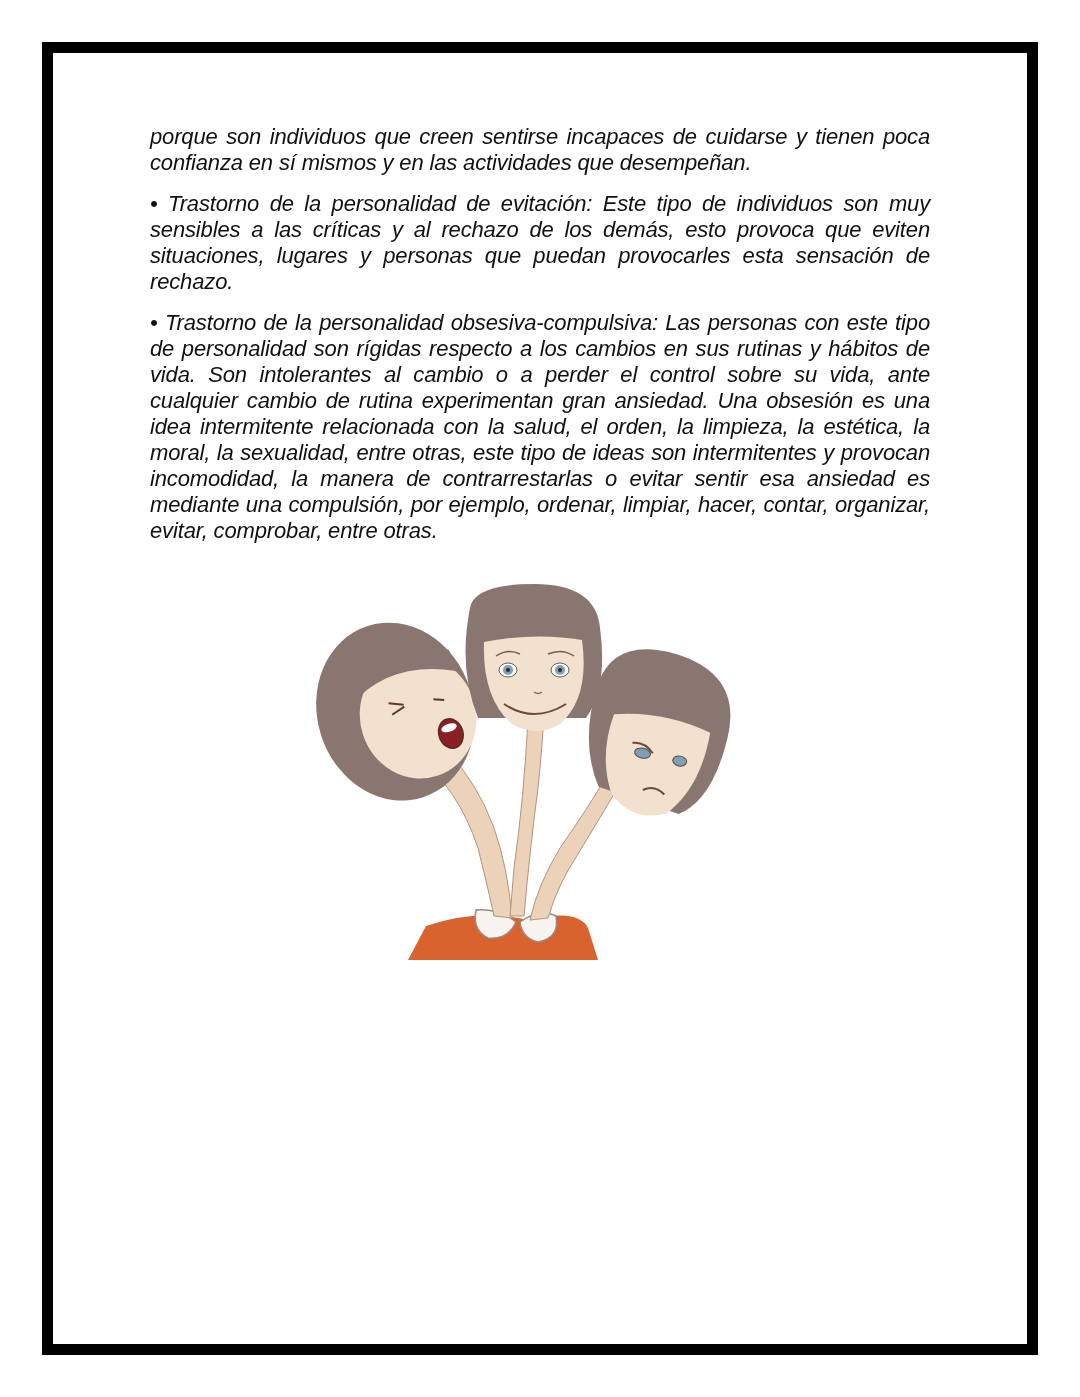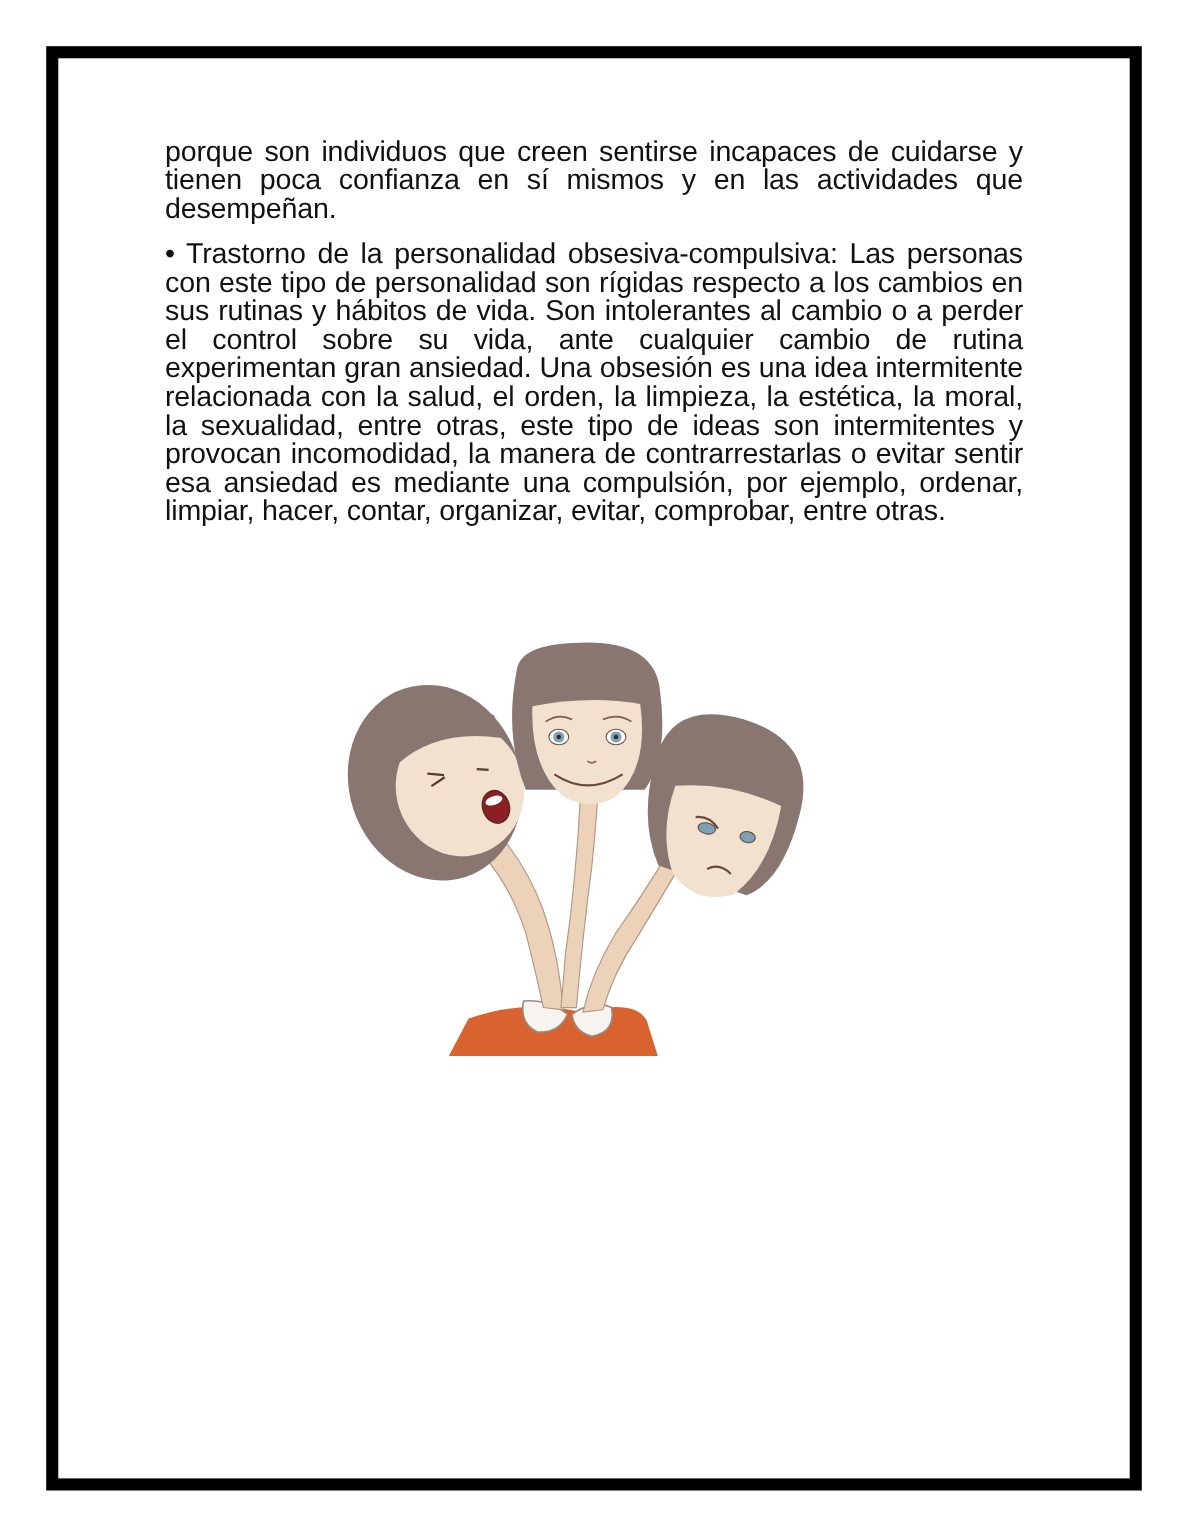--- a/index.html
+++ b/index.html
@@ -6,36 +6,38 @@
   body { width: 1080px; height: 1397px; position: relative; overflow: hidden; }
   .frame {
     position: absolute; left: 42px; top: 42px;
     width: 996px; height: 1313px;
     box-sizing: border-box; border: 11px solid #000000;
     background: #ffffff;
   }
   .content {
     position: absolute; left: 150px; top: 124px; width: 780px;
     font-family: "Liberation Sans", sans-serif;
-    font-size: 26px; line-height: 26px; color: #111111;
+    font-size: 22px; line-height: 26px; color: #111111;
     letter-spacing: -0.15px;
+    font-style: italic;
   }
   .content p { margin: 0 0 15px 0; text-align: justify; text-align-last: left; }
   .illustration {
     position: absolute; left: 298px; top: 548px; width: 440px; height: 412px;
   }
   .illustration svg { width: 100%; height: 100%; display: block; }
 </style>
 </head>
 <body>
 
 <div class="frame"></div>
 
 <div class="content">
   <p>porque son individuos que creen sentirse incapaces de cuidarse y tienen poca confianza en sí mismos y en las actividades que desempeñan.</p>
+  <p>• Trastorno de la personalidad de evitación: Este tipo de individuos son muy sensibles a las críticas y al rechazo de los demás, esto provoca que eviten situaciones, lugares y personas que puedan provocarles esta sensación de rechazo.</p>
   <p>• Trastorno de la personalidad obsesiva-compulsiva: Las personas con este tipo de personalidad son rígidas respecto a los cambios en sus rutinas y hábitos de vida. Son intolerantes al cambio o a perder el control sobre su vida, ante cualquier cambio de rutina experimentan gran ansiedad. Una obsesión es una idea intermitente relacionada con la salud, el orden, la limpieza, la estética, la moral, la sexualidad, entre otras, este tipo de ideas son intermitentes y provocan incomodidad, la manera de contrarrestarlas o evitar sentir esa ansiedad es mediante una compulsión, por ejemplo, ordenar, limpiar, hacer, contar, organizar, evitar, comprobar, entre otras.</p>
 </div>
 
 <div class="illustration">
   <svg viewBox="0 0 440 412" xmlns="http://www.w3.org/2000/svg">
 
     <path d="M110 412 L128 378 Q180 360 230 372 Q280 360 290 380 L300 412 Z" fill="#d9632e"></path>
     <path d="M178 362 Q200 360 218 374 Q210 392 190 390 Q174 382 178 362 Z" fill="#f7f3ee" stroke="#9a8a80" stroke-width="1.5"></path>
     <path d="M222 374 Q242 360 258 368 Q262 390 240 394 Q224 390 222 374 Z" fill="#f7f3ee" stroke="#9a8a80" stroke-width="1.5"></path>
 

